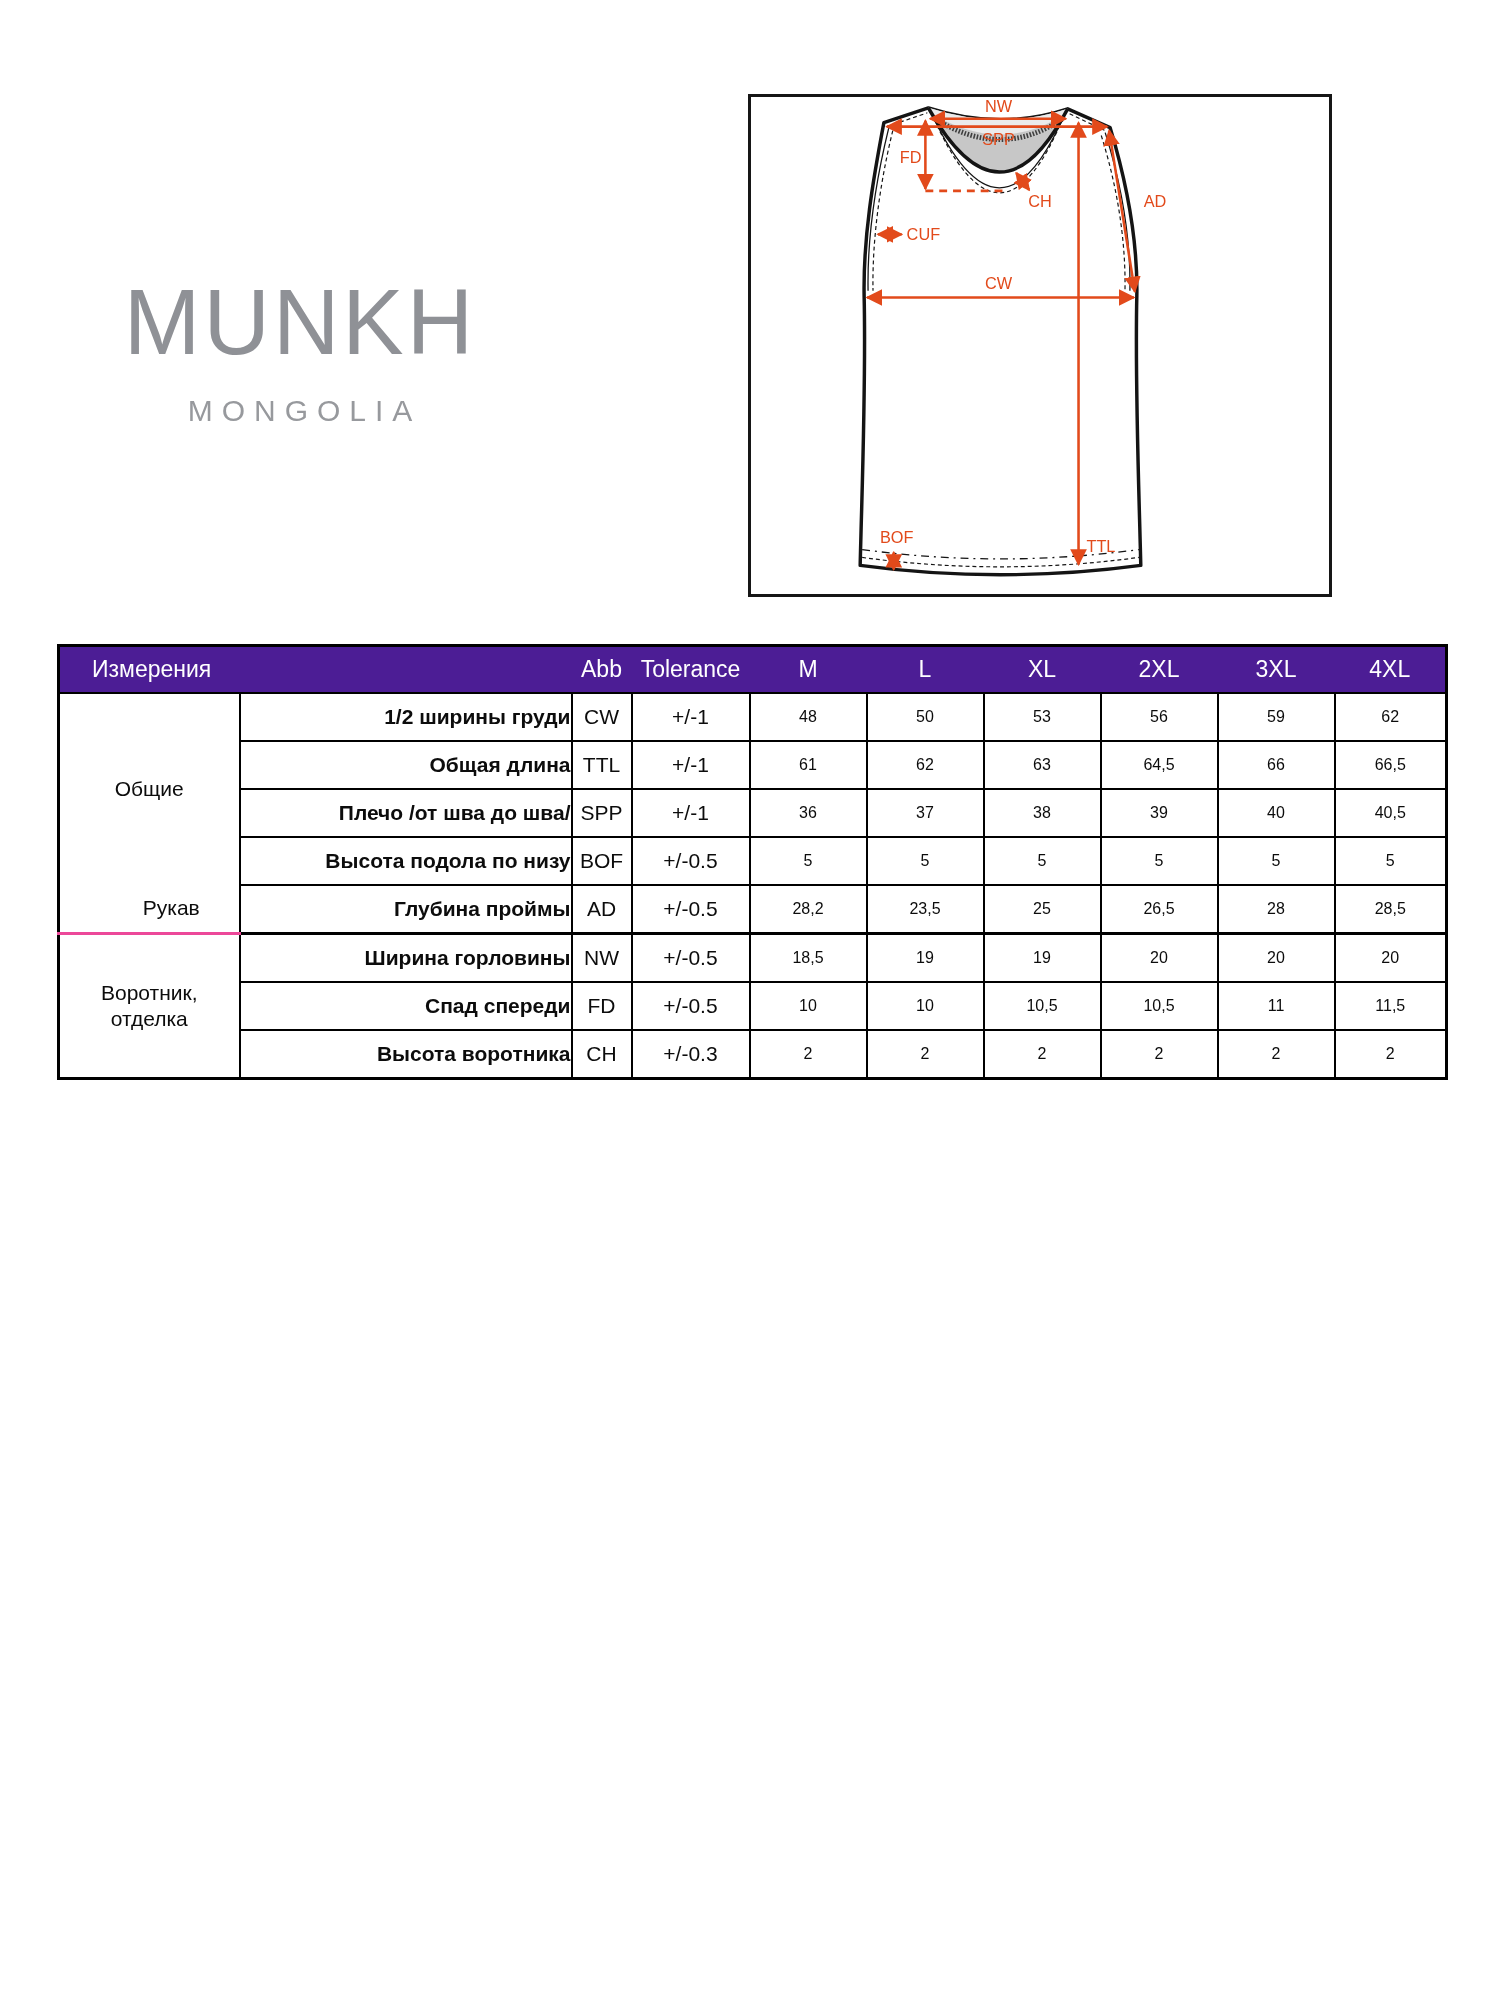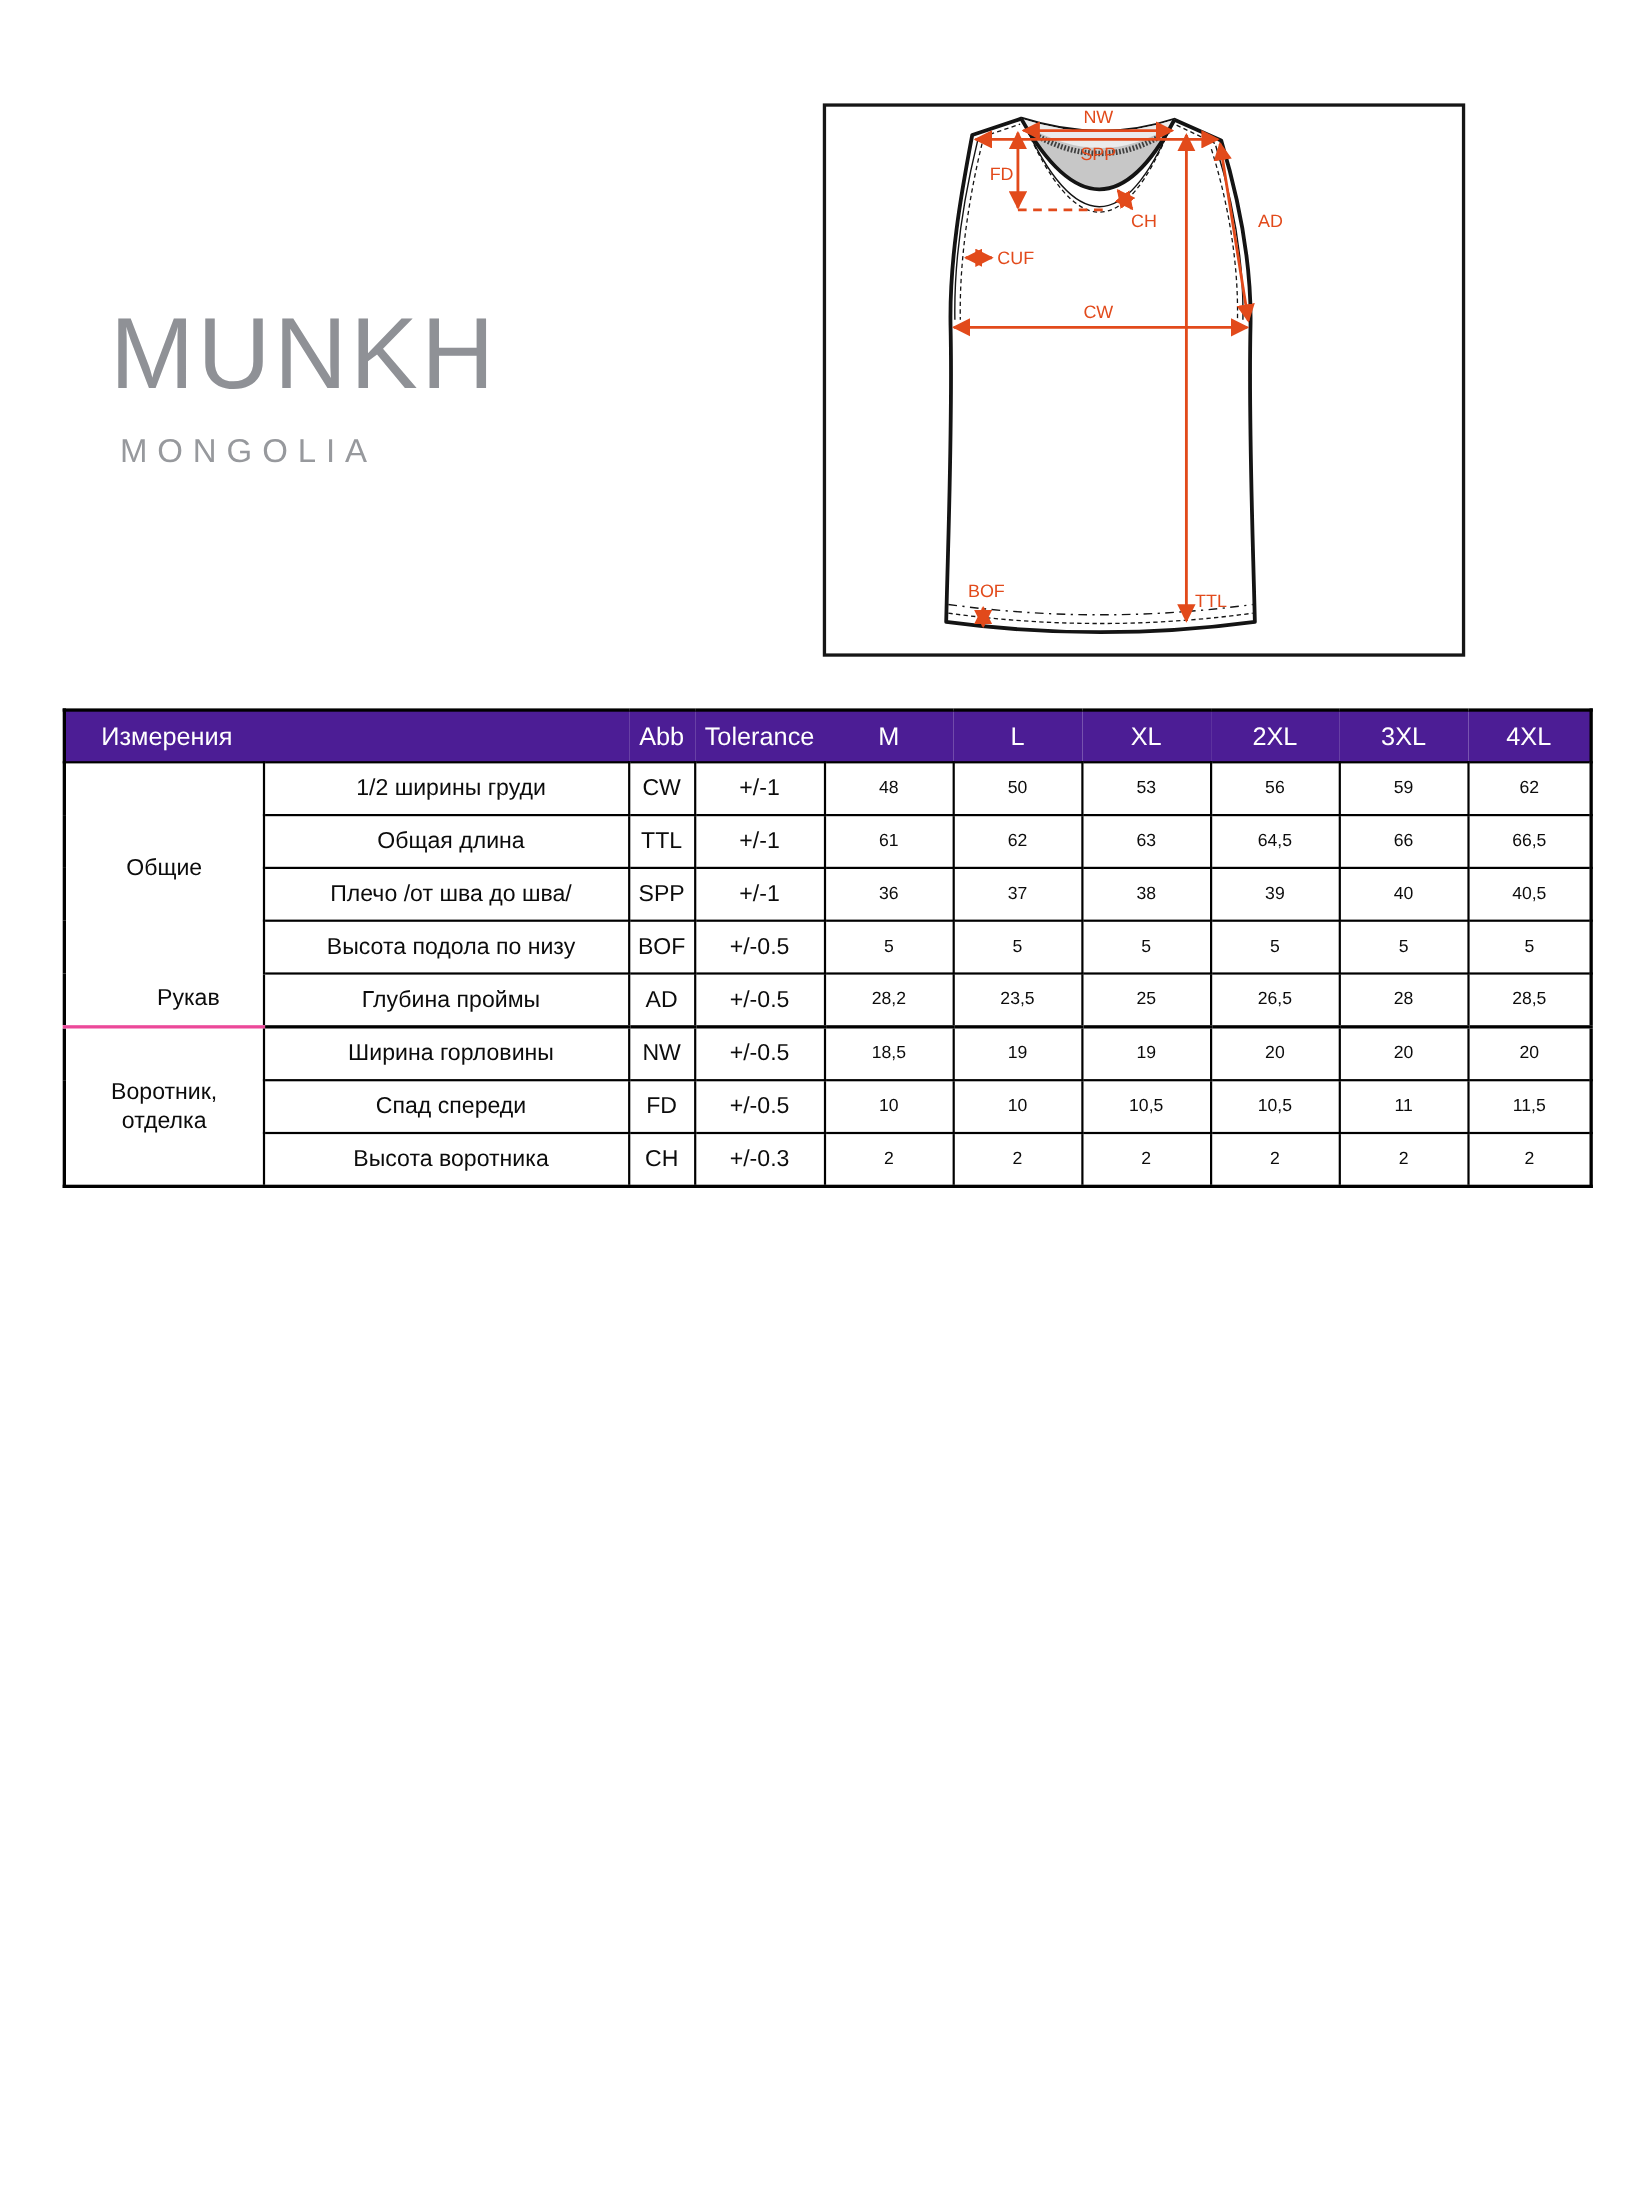--- a/index.html
+++ b/index.html
@@ -3,21 +3,21 @@
 <meta charset="utf-8">
 <style>
   html,body { margin:0; padding:0; }
   body {
     width:1500px; height:2000px; position:relative; background:#ffffff;
     font-family:"Liberation Sans", sans-serif; color:#0c0c0c;
     -webkit-font-smoothing:antialiased;
   }
 
   
-  .logo { position:absolute; left:100px; top:276px; width:400px; }
+  .logo { position:absolute; left:100px; top:276px; width:400px; text-align:center; }
   .logo-main { font-size:92px; line-height:1; letter-spacing:3px; color:#8f9196; font-weight:400; }
   .logo-sub  { font-size:30px; letter-spacing:9px; margin-top:26px; color:#97999d; font-weight:400; text-indent:9px; }
 
   
   .diagram-box {
     position:absolute; left:748px; top:94px; width:584px; height:503px;
     border:3px solid #161616; box-sizing:border-box; background:#fff;
   }
   .diagram-box svg { display:block; width:578px; height:497px; }
   .dlabel { font-family:"Liberation Sans", sans-serif; font-size:16.5px; fill:#e24a1b; }
@@ -29,21 +29,21 @@
   }
   .size-table th {
     background:#4c1d95; color:#fff; font-weight:400; font-size:23px;
     height:45px; border:none; text-align:center; padding:0;
   }
   .size-table th.h-meas { text-align:left; padding-left:32px; }
   .size-table td {
     border:2px solid #000; height:46px; padding:0;
     text-align:center; vertical-align:middle; font-size:21px; background:#fff;
   }
-  .size-table td.name { text-align:center; padding-left:9px; }
+  .size-table td.name { text-align:right; padding-left:9px;font-weight:bold; }
   .size-table td.val  { font-size:16px; }
   .size-table td.grp  { white-space:pre-line; line-height:1.25; }
   .size-table td.grp-top { border-bottom:none; }
   .size-table td.grp-mid { border-top:none; border-bottom:3px solid #ec4899;padding-left:44px; }
   .size-table tr.thick td { border-top:3px solid #000; }
 </style>
 </head>
 <body>
 
 <div class="logo">

